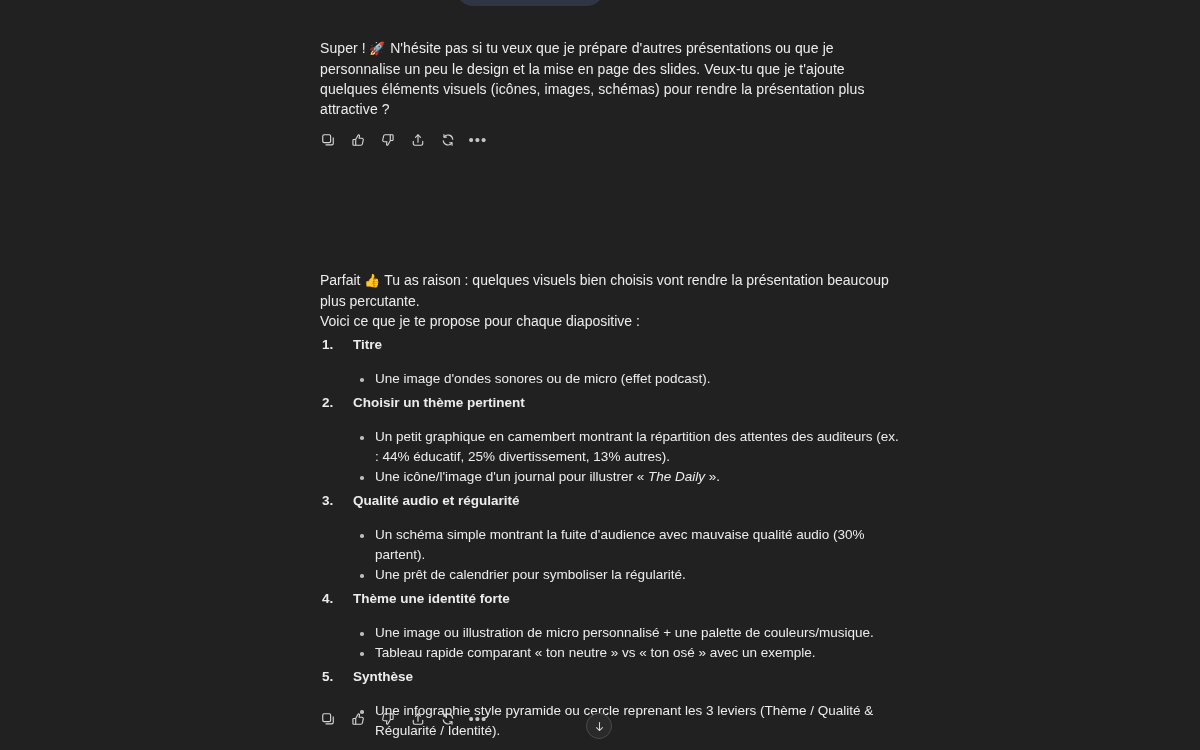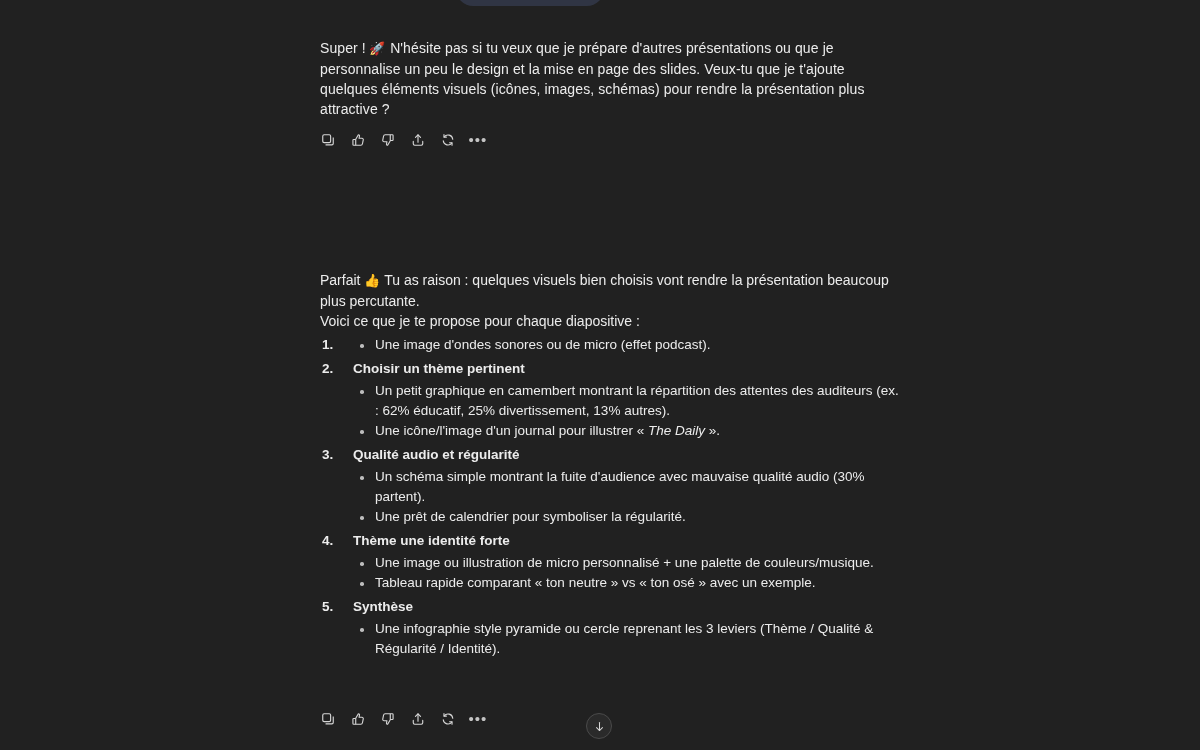--- a/index.html
+++ b/index.html
@@ -132,21 +132,21 @@
     line-height: 20px;
   }
   .li-title {
     color: #ececec;
     font-size: 13.5px;
     font-weight: bold;
     line-height: 20px;
     display: block;
   }
   ul.sub {
-    margin: 2px 0 0 0;
+    margin: 14px 0 0 0;
     padding: 0;
     list-style: none;
   }
   ul.sub > li {
     position: relative;
     padding-left: 22px;
     color: #ececec;
     font-size: 13.5px;
     line-height: 20px;
     margin-top: 0px;
@@ -247,29 +247,30 @@
 
       <div class="list-wrap">
 
         <div class="lead"><span>Parfait </span><span class="emoji">👍</span> <span>Tu as raison : quelques visuels bien choisis vont rendre la présentation beaucoup plus percutante.</span></div>
 
         <div class="voici">Voici ce que je te propose pour chaque diapositive :</div>
 
         <ol class="num">
 
           <li>
+            <span class="li-title">Titre</span>
             <ul class="sub">
               <li>Une image d'ondes sonores ou de micro (effet podcast).</li>
             </ul>
           </li>
 
           <li>
             <span class="li-title">Choisir un thème pertinent</span>
             <ul class="sub">
-              <li>Un petit graphique en camembert montrant la répartition des attentes des auditeurs (ex. : 62% éducatif, 25% divertissement, 13% autres).</li>
+              <li>Un petit graphique en camembert montrant la répartition des attentes des auditeurs (ex. : 44% éducatif, 25% divertissement, 13% autres).</li>
               <li>Une icône/l'image d'un journal pour illustrer «&nbsp;<em class="it">The Daily</em>&nbsp;».</li>
             </ul>
           </li>
 
           <li>
             <span class="li-title">Qualité audio et régularité</span>
             <ul class="sub">
               <li>Un schéma simple montrant la fuite d'audience avec mauvaise qualité audio (30% partent).</li>
               <li>Une prêt de calendrier pour symboliser la régularité.</li>
             </ul>

